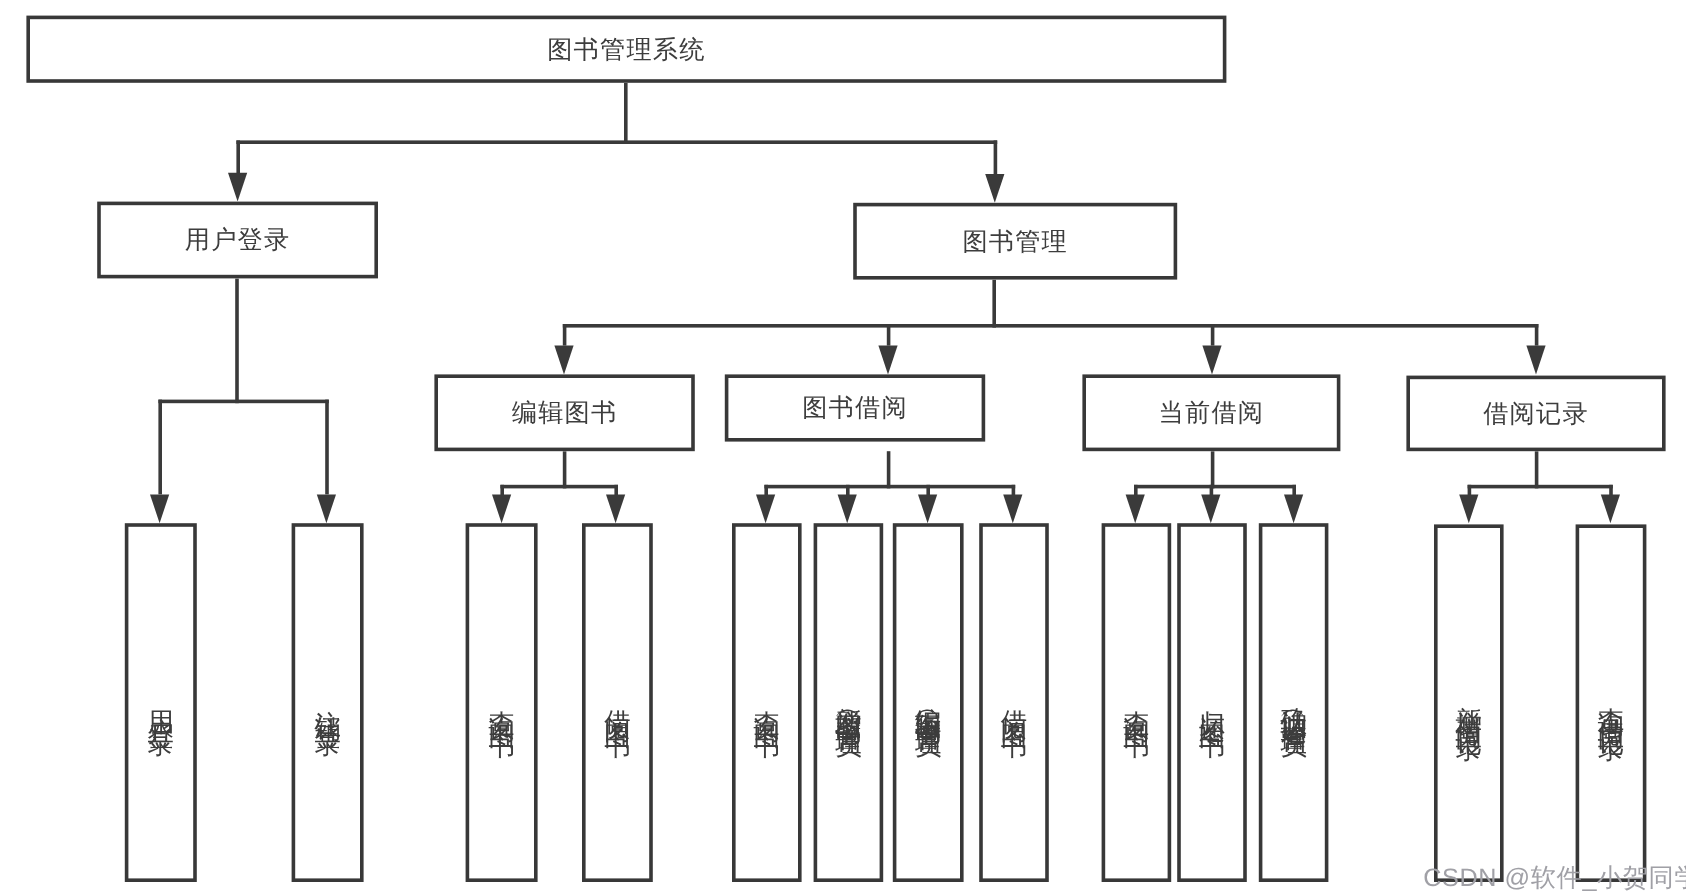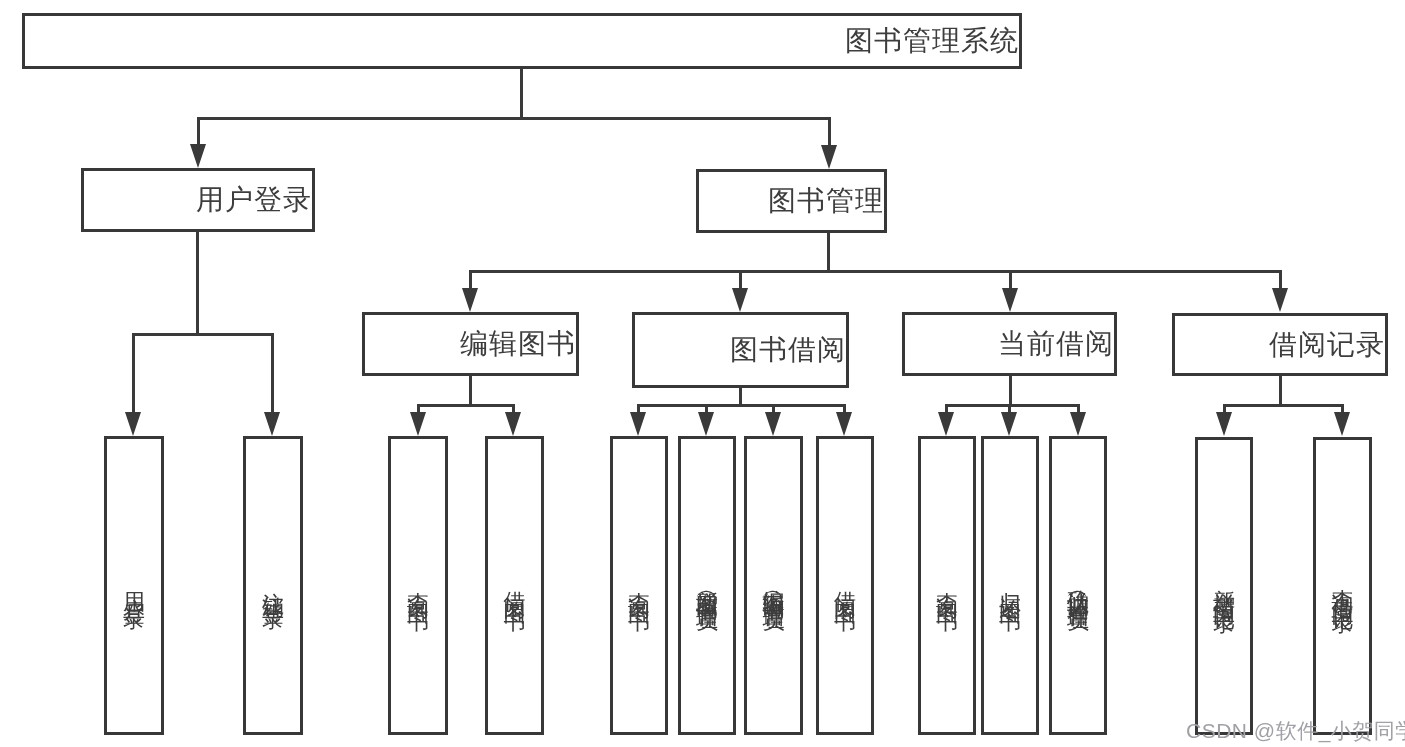--- a/index.html
+++ b/index.html
@@ -2,22 +2,22 @@
 <html><head>
 <meta charset="utf-8">
 <style>
   html,body{margin:0;padding:0;background:#fff;}
   #canvas{
     position:relative;width:1405px;height:747px;background:#ffffff;
     font-family:"Liberation Sans","DejaVu Sans",sans-serif;overflow:hidden;
   }
   .node{
     position:absolute;box-sizing:border-box;border:3px solid #383838;background:#ffffff;
-    display:flex;align-items:center;justify-content:flex-end;
-    color:#3d3d3d;font-size:28px;letter-spacing:1px;
+    display:flex;align-items:center;justify-content:center;
+    color:#3d3d3d;font-size:21px;letter-spacing:1px;
   }
   .vbox{
     position:absolute;box-sizing:border-box;border:3px solid #383838;background:#ffffff;
     display:flex;align-items:center;justify-content:center;
     color:#3d3d3d;font-size:22px;
   }
   .vbox .vtext{
     writing-mode:vertical-rl;text-orientation:mixed;letter-spacing:6px;line-height:1;
     white-space:nowrap;
   }
@@ -96,28 +96,28 @@
   <div class="line" style="left:1341px;top:404px;width:3px;height:10px;"></div>
   <div class="arrowhead" style="left:1334px;top:412px;"></div>
 
   <div class="node" style="left:22px;top:13px;width:1000px;height:56px;">
     <span>图书管理系统</span>
   </div>
 
   <div class="node" style="left:81px;top:168px;width:234px;height:64px;">
     <span>用户登录</span>
   </div>
-  <div class="node" style="left:696px;top:169px;width:191px;height:64px;">
+  <div class="node" style="left:711px;top:169px;width:270px;height:64px;">
     <span>图书管理</span>
   </div>
 
   <div class="node" style="left:362px;top:312px;width:217px;height:64px;">
     <span>编辑图书</span>
   </div>
-  <div class="node" style="left:632px;top:312px;width:217px;height:76px;">
+  <div class="node" style="left:604px;top:312px;width:217px;height:56px;">
     <span>图书借阅</span>
   </div>
   <div class="node" style="left:1172px;top:313px;width:216px;height:63px;">
     <span>借阅记录</span>
   </div>
   <div class="node" style="left:902px;top:312px;width:215px;height:64px;">
     <span>当前借阅</span>
   </div>
 
   <div class="vbox" style="left:104px;top:436px;width:60px;height:299px;">

